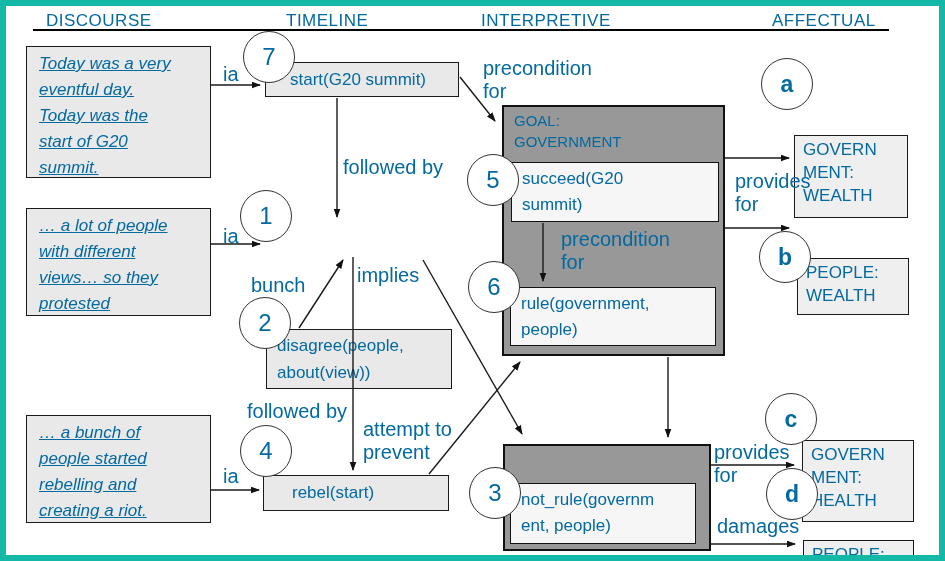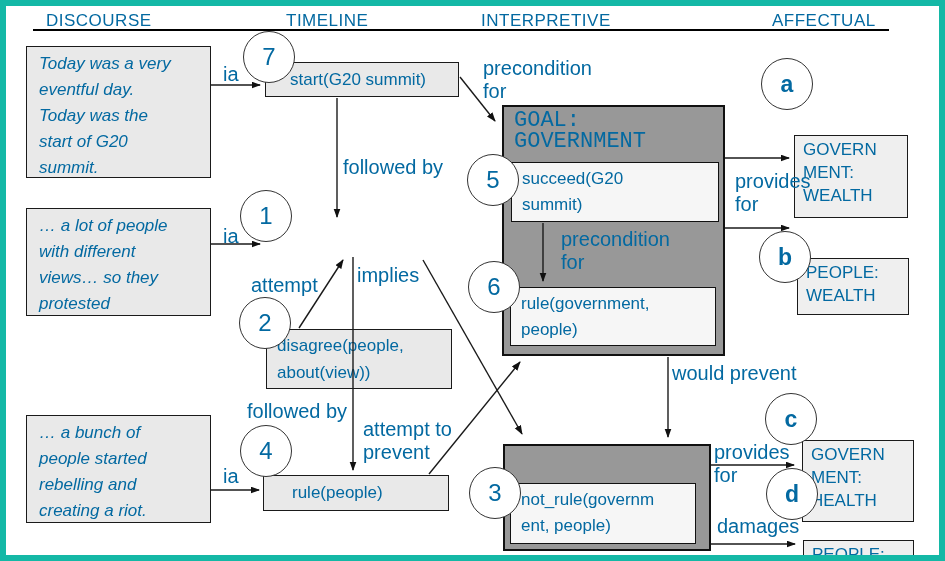--- a/index.html
+++ b/index.html
@@ -5,24 +5,24 @@
   html,body{margin:0;padding:0;background:#fff;}
   #figure{
     position:relative;width:945px;height:561px;box-sizing:border-box;
     border:6px solid #14b8a6;background:#fff;overflow:hidden;
     font-family:"Liberation Sans","DejaVu Sans",sans-serif;color:#0369a1;
   }
   .hdr{position:absolute;top:5px;font-size:17px;letter-spacing:0.5px;white-space:nowrap;}
   .hdr-line{position:absolute;left:27px;top:23px;width:856px;height:2px;background:#000;}
   .box{position:absolute;box-sizing:border-box;white-space:pre-line;font-size:17px;}
   .light{background:#e9e9e9;border:1px solid #1a1a1a;}
-  .disc{font-style:italic;line-height:26px;padding:4px 8px 2px 12px;}
+  .disc{font-style:italic;line-height:26px;padding:4px 8px 2px 12px;text-decoration:underline;}
   .tl{line-height:26px;display:flex;align-items:center;}
   .goal{background:#989898;border:2px solid #111;}
-  .goal-title{position:absolute;white-space:pre-line;font-size:22px;line-height:21px;font-family:Liberation Mono, monospace;}
+  .goal-title{position:absolute;white-space:pre-line;font-size:15px;line-height:21px;}
   .inner{background:#f6f6f6;border:1.5px solid #111;line-height:26px;padding:3px 6px 9px 10px;}
   .aff{background:#efefef;border:1px solid #1a1a1a;line-height:23px;padding:2px 4px 0 8px;margin-top:48px;}
   .lbl{position:absolute;font-size:20px;line-height:23px;white-space:pre-line;}
   .badge{
     position:absolute;width:50px;height:50px;border-radius:50%;
     background:#fff;border:1.5px solid #333;display:flex;align-items:center;justify-content:center;
     font-size:24px;
   }
   .badge.letter{font-weight:bold;font-size:23px;}
   #arrows{position:absolute;left:0;top:0;pointer-events:none;}
@@ -48,21 +48,21 @@
 views… so they
 protested</div>
   <div class="box light disc" style="left:20px;top:409px;width:185px;height:108px">… a bunch of
 people started
 rebelling and
 creating a riot.</div>
 
   <div class="box light tl" style="left:259px;top:56px;width:194px;height:35px;padding-left:24px">start(G20 summit)</div>
   <div class="box light" style="left:260px;top:323px;width:186px;height:60px;line-height:27px;padding:2px 4px 0 10px">disagree(people,
 about(view))</div>
-  <div class="box light tl" style="left:257px;top:469px;width:186px;height:36px;padding-left:28px">rule(people)</div>
+  <div class="box light tl" style="left:257px;top:469px;width:186px;height:36px;padding-left:28px">rebel(start)</div>
 
   <div class="box goal" style="left:496px;top:99px;width:223px;height:251px"></div>
   <div class="goal-title" style="left:508px;top:104px">GOAL:
 GOVERNMENT</div>
   <div class="box inner" style="left:505px;top:156px;width:208px;height:60px">succeed(G20
 summit)</div>
   <div class="box inner" style="left:504px;top:281px;width:206px;height:59px">rule(government,
 people)</div>
 
   <div class="box goal" style="left:497px;top:438px;width:208px;height:107px"></div>
@@ -103,29 +103,28 @@
       <line x1="705" y1="459" x2="788" y2="459" marker-end="url(#ah)"></line>
       <line x1="705" y1="538" x2="789" y2="538" marker-end="url(#ah)"></line>
     </g>
   </svg>
 
   <div class="lbl" style="left:217px;top:57px">ia</div>
   <div class="lbl" style="left:217px;top:219px">ia</div>
   <div class="lbl" style="left:217px;top:459px">ia</div>
   <div class="lbl" style="left:337px;top:150px">followed by</div>
   <div class="lbl" style="left:241px;top:394px">followed by</div>
-  <div class="lbl" style="left:245px;top:268px">attempt</div>
+  <div class="lbl" style="left:245px;top:268px">bunch</div>
   <div class="lbl" style="left:351px;top:258px">implies</div>
   <div class="lbl" style="left:357px;top:412px">attempt to
 prevent</div>
   <div class="lbl" style="left:477px;top:51px">precondition
 for</div>
   <div class="lbl" style="left:555px;top:222px">precondition
 for</div>
-  <div class="lbl" style="left:666px;top:356px">would prevent</div>
   <div class="lbl" style="left:729px;top:164px">provides
 for</div>
   <div class="lbl" style="left:708px;top:435px">provides
 for</div>
   <div class="lbl" style="left:711px;top:509px">damages</div>
 
   <div class="badge" style="left:237px;top:25px">7</div>
   <div class="badge" style="left:234px;top:184px">1</div>
   <div class="badge" style="left:233px;top:291px">2</div>
   <div class="badge" style="left:234px;top:419px">4</div>

